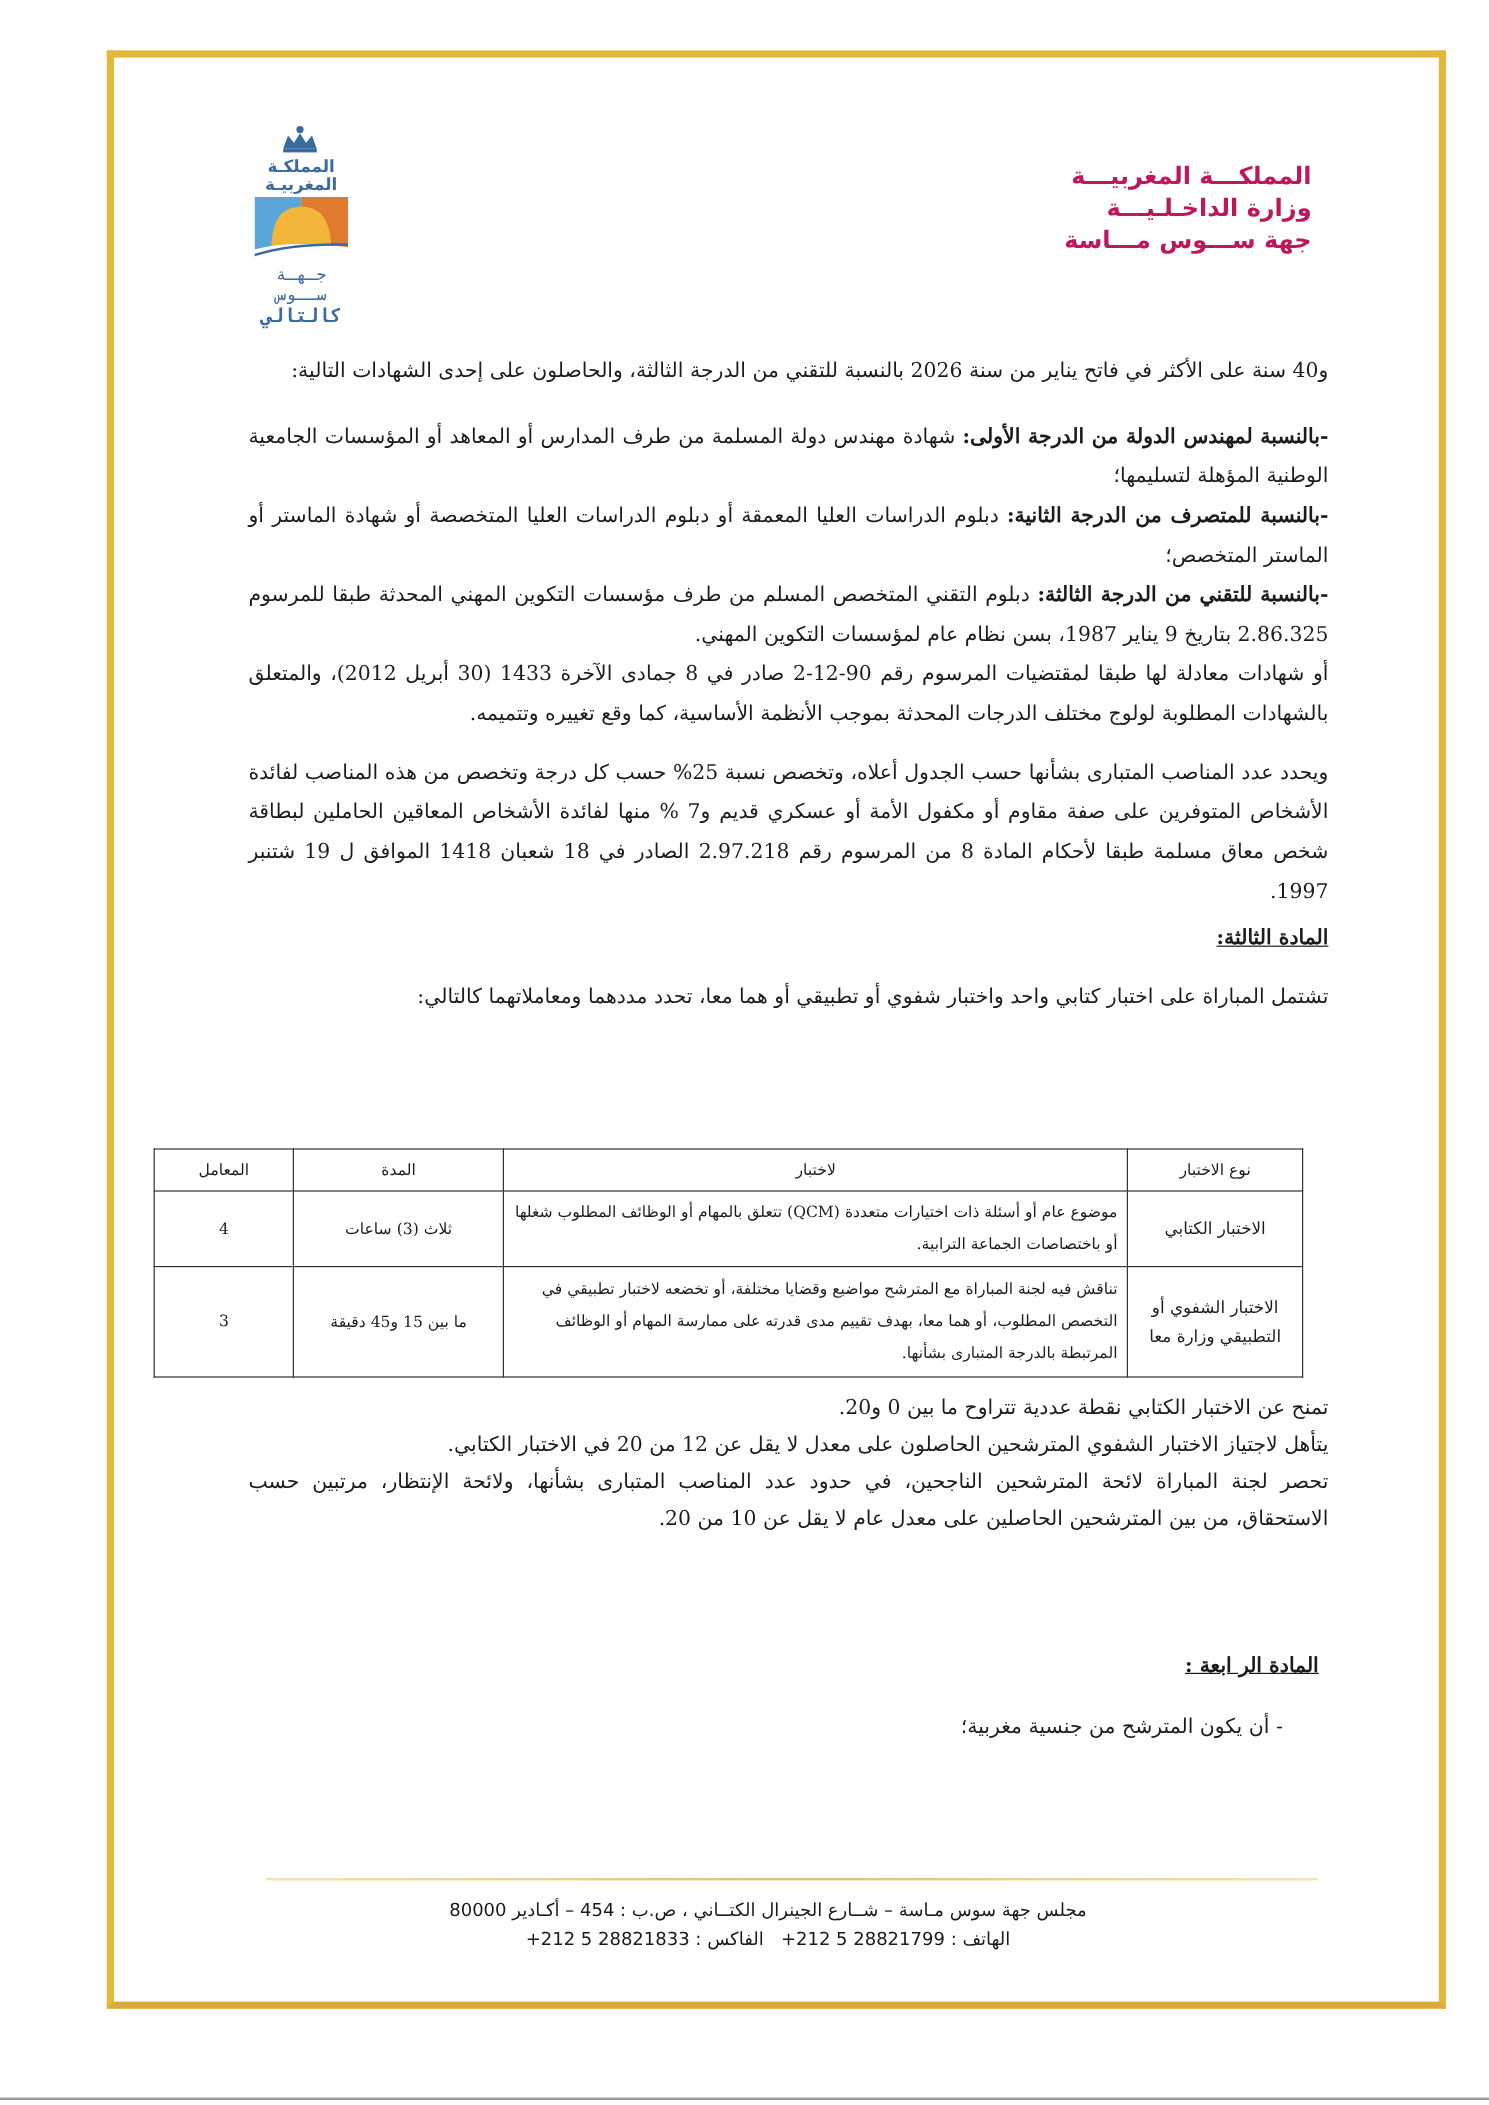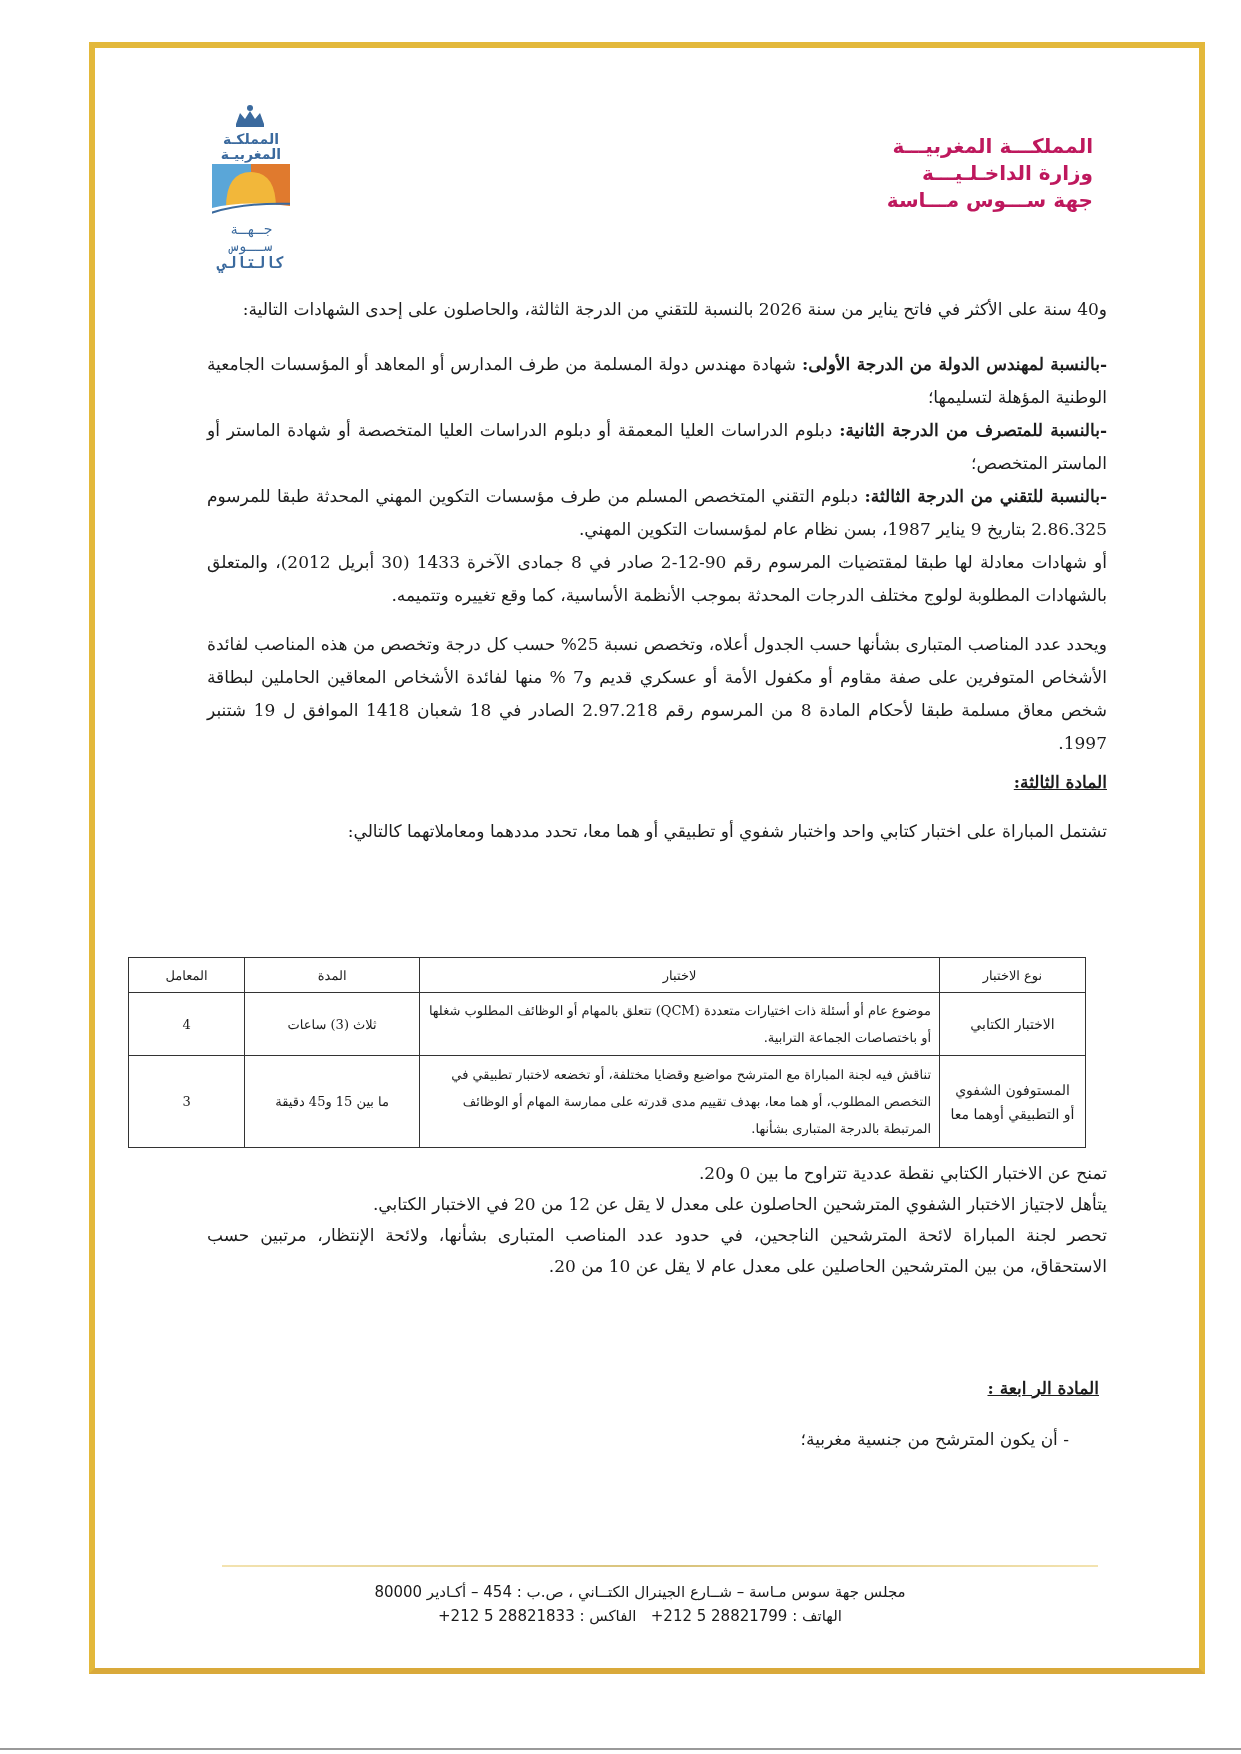--- a/index.html
+++ b/index.html
@@ -105,21 +105,21 @@
     </tr>
   </thead>
   <tbody>
     <tr style="height:62px;">
       <td class="type">الاختبار الكتابي</td>
       <td class="subject">موضوع عام أو أسئلة ذات اختيارات متعددة (QCM) تتعلق بالمهام أو الوظائف المطلوب شغلها أو باختصاصات الجماعة الترابية.</td>
       <td class="duration">ثلاث (3) ساعات</td>
       <td class="coef">4</td>
     </tr>
     <tr style="height:92px;">
-      <td class="type">المستوفون الشفوي أو التطبيقي أوهما معا</td>
+      <td class="type">الاختبار الشفوي أو التطبيقي وزارة معا</td>
       <td class="subject">تناقش فيه لجنة المباراة مع المترشح مواضيع وقضايا مختلفة، أو تخضعه لاختبار تطبيقي في التخصص المطلوب، أو هما معا، بهدف تقييم مدى قدرته على ممارسة المهام أو الوظائف المرتبطة بالدرجة المتبارى بشأنها.</td>
       <td class="duration">ما بين 15 و45 دقيقة</td>
       <td class="coef">3</td>
     </tr>
   </tbody>
 </table>
 
 <div class="body-text" style="top:1158px; line-height:31px;">
   <p>تمنح عن الاختبار الكتابي نقطة عددية تتراوح ما بين 0 و20.</p>
   <p>يتأهل لاجتياز الاختبار الشفوي المترشحين الحاصلون على معدل لا يقل عن 12 من 20 في الاختبار الكتابي.</p>

